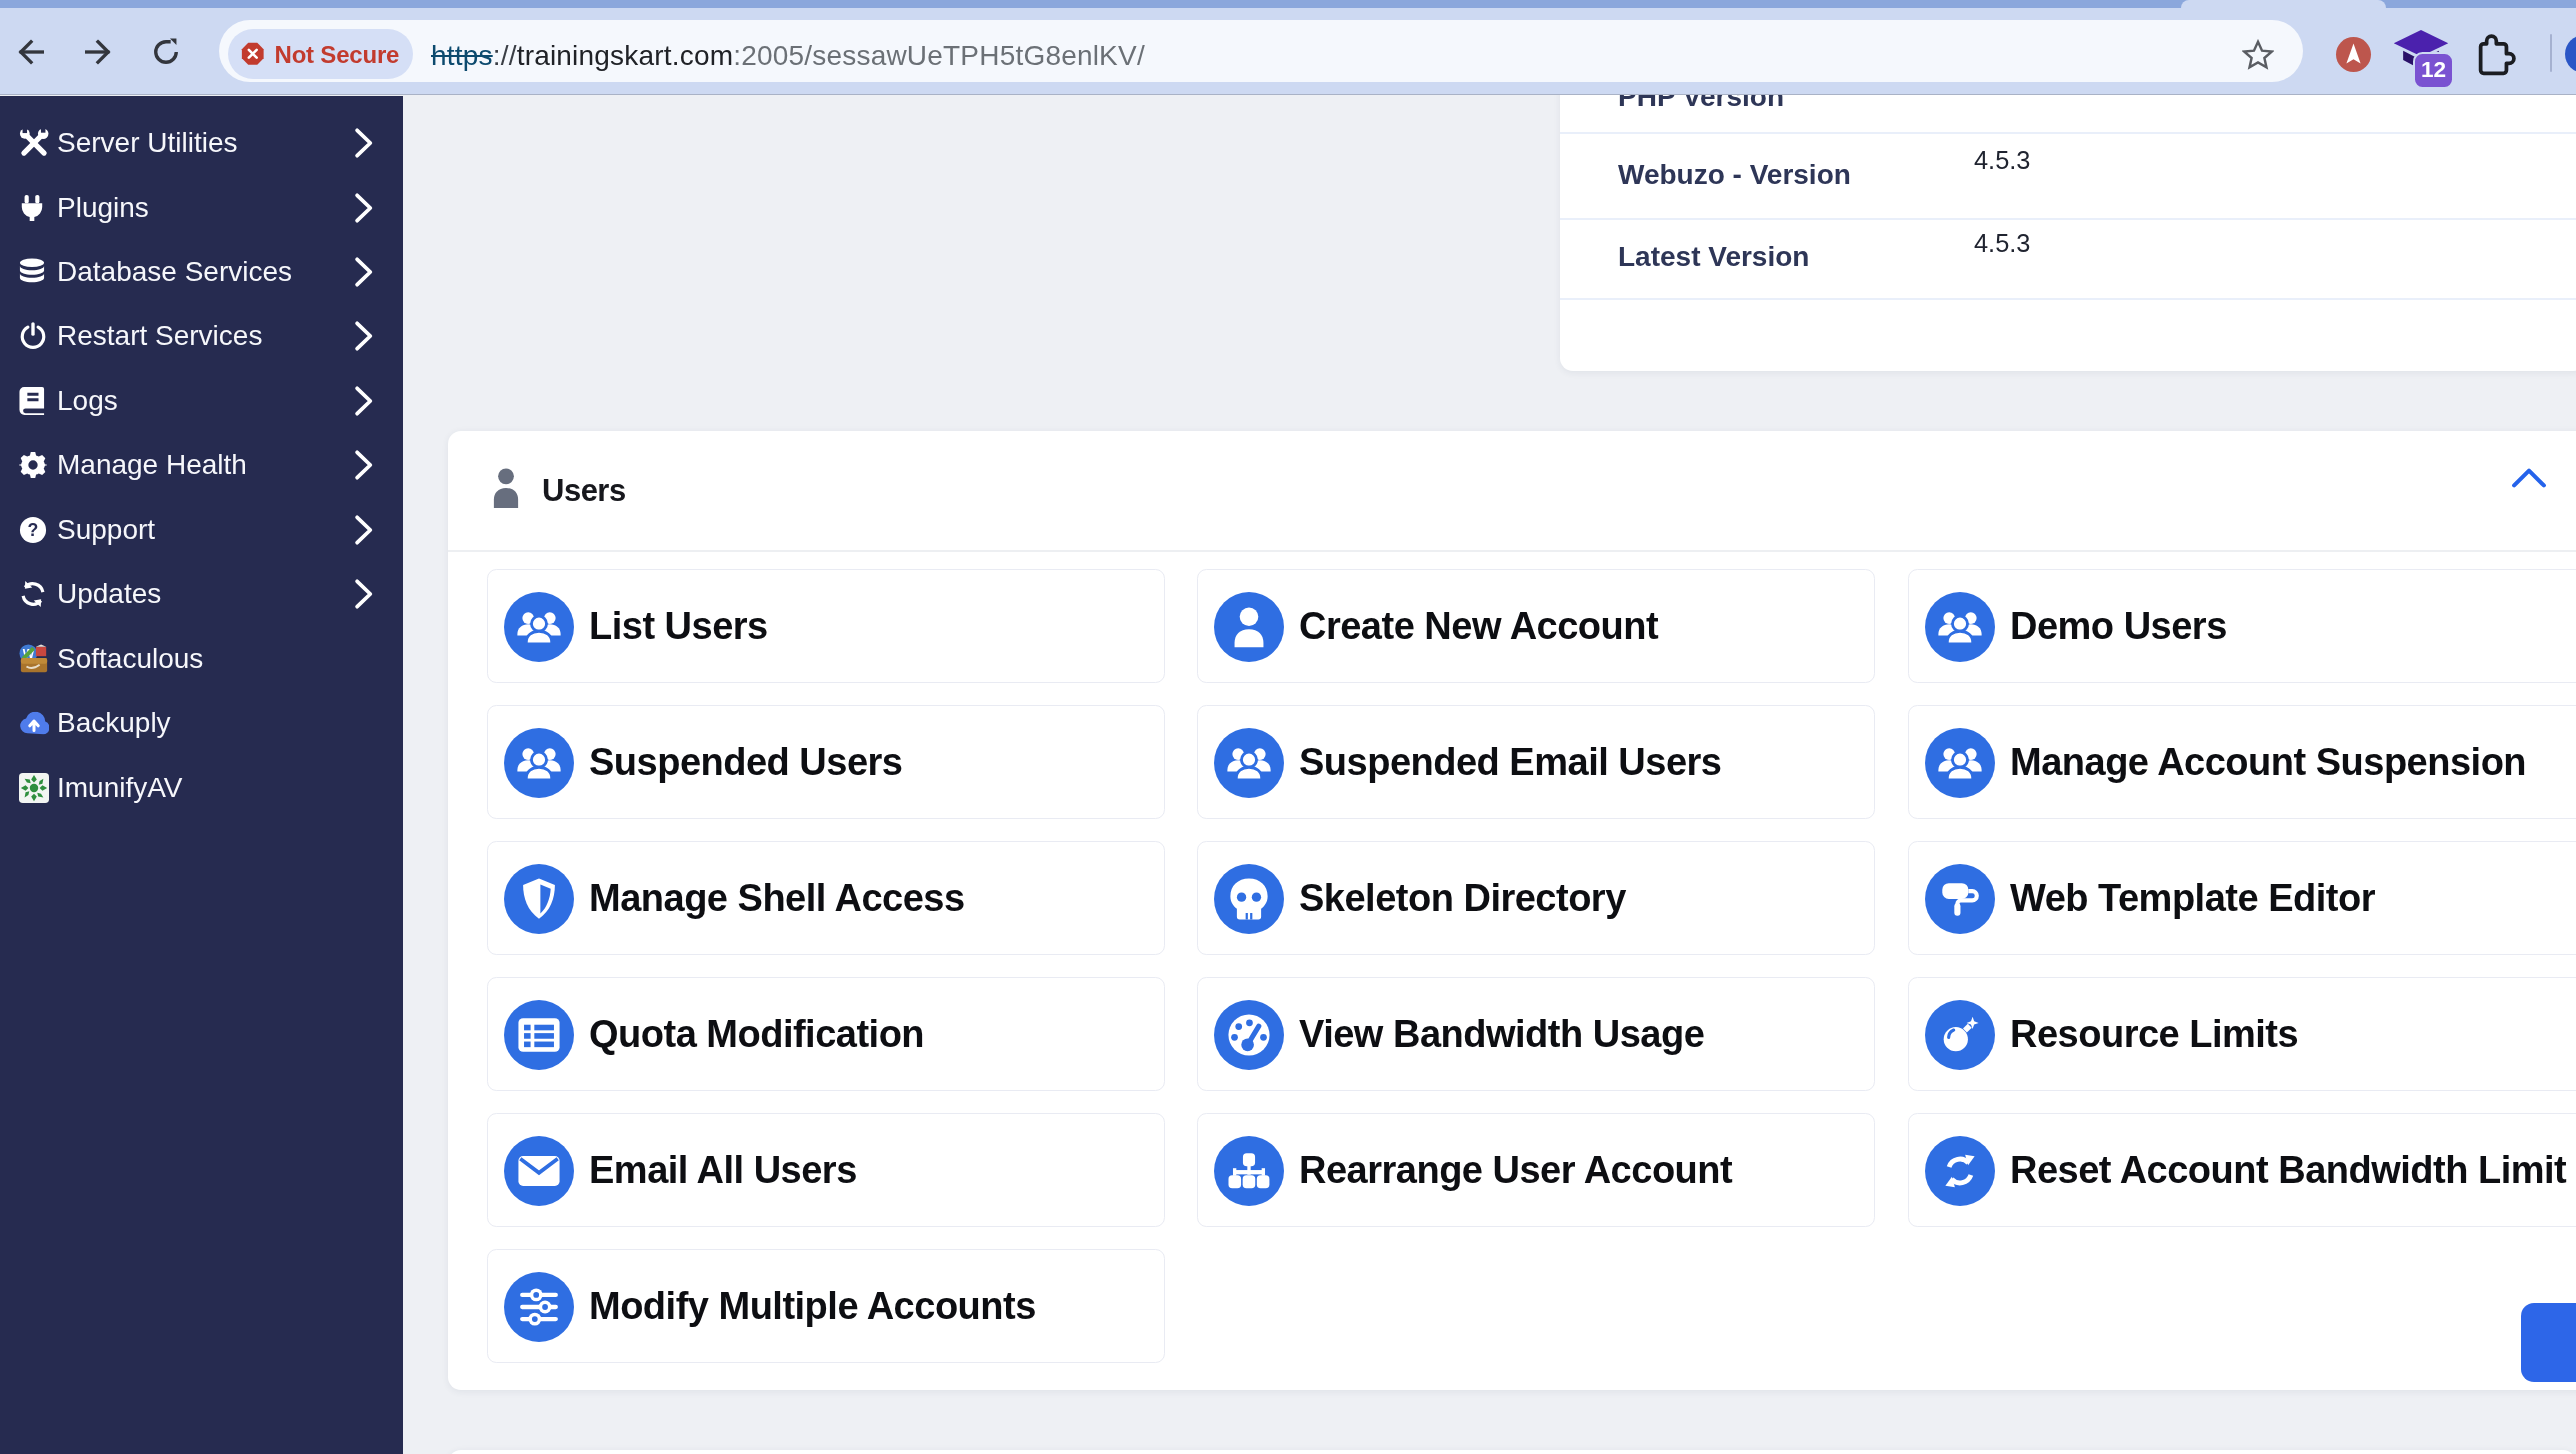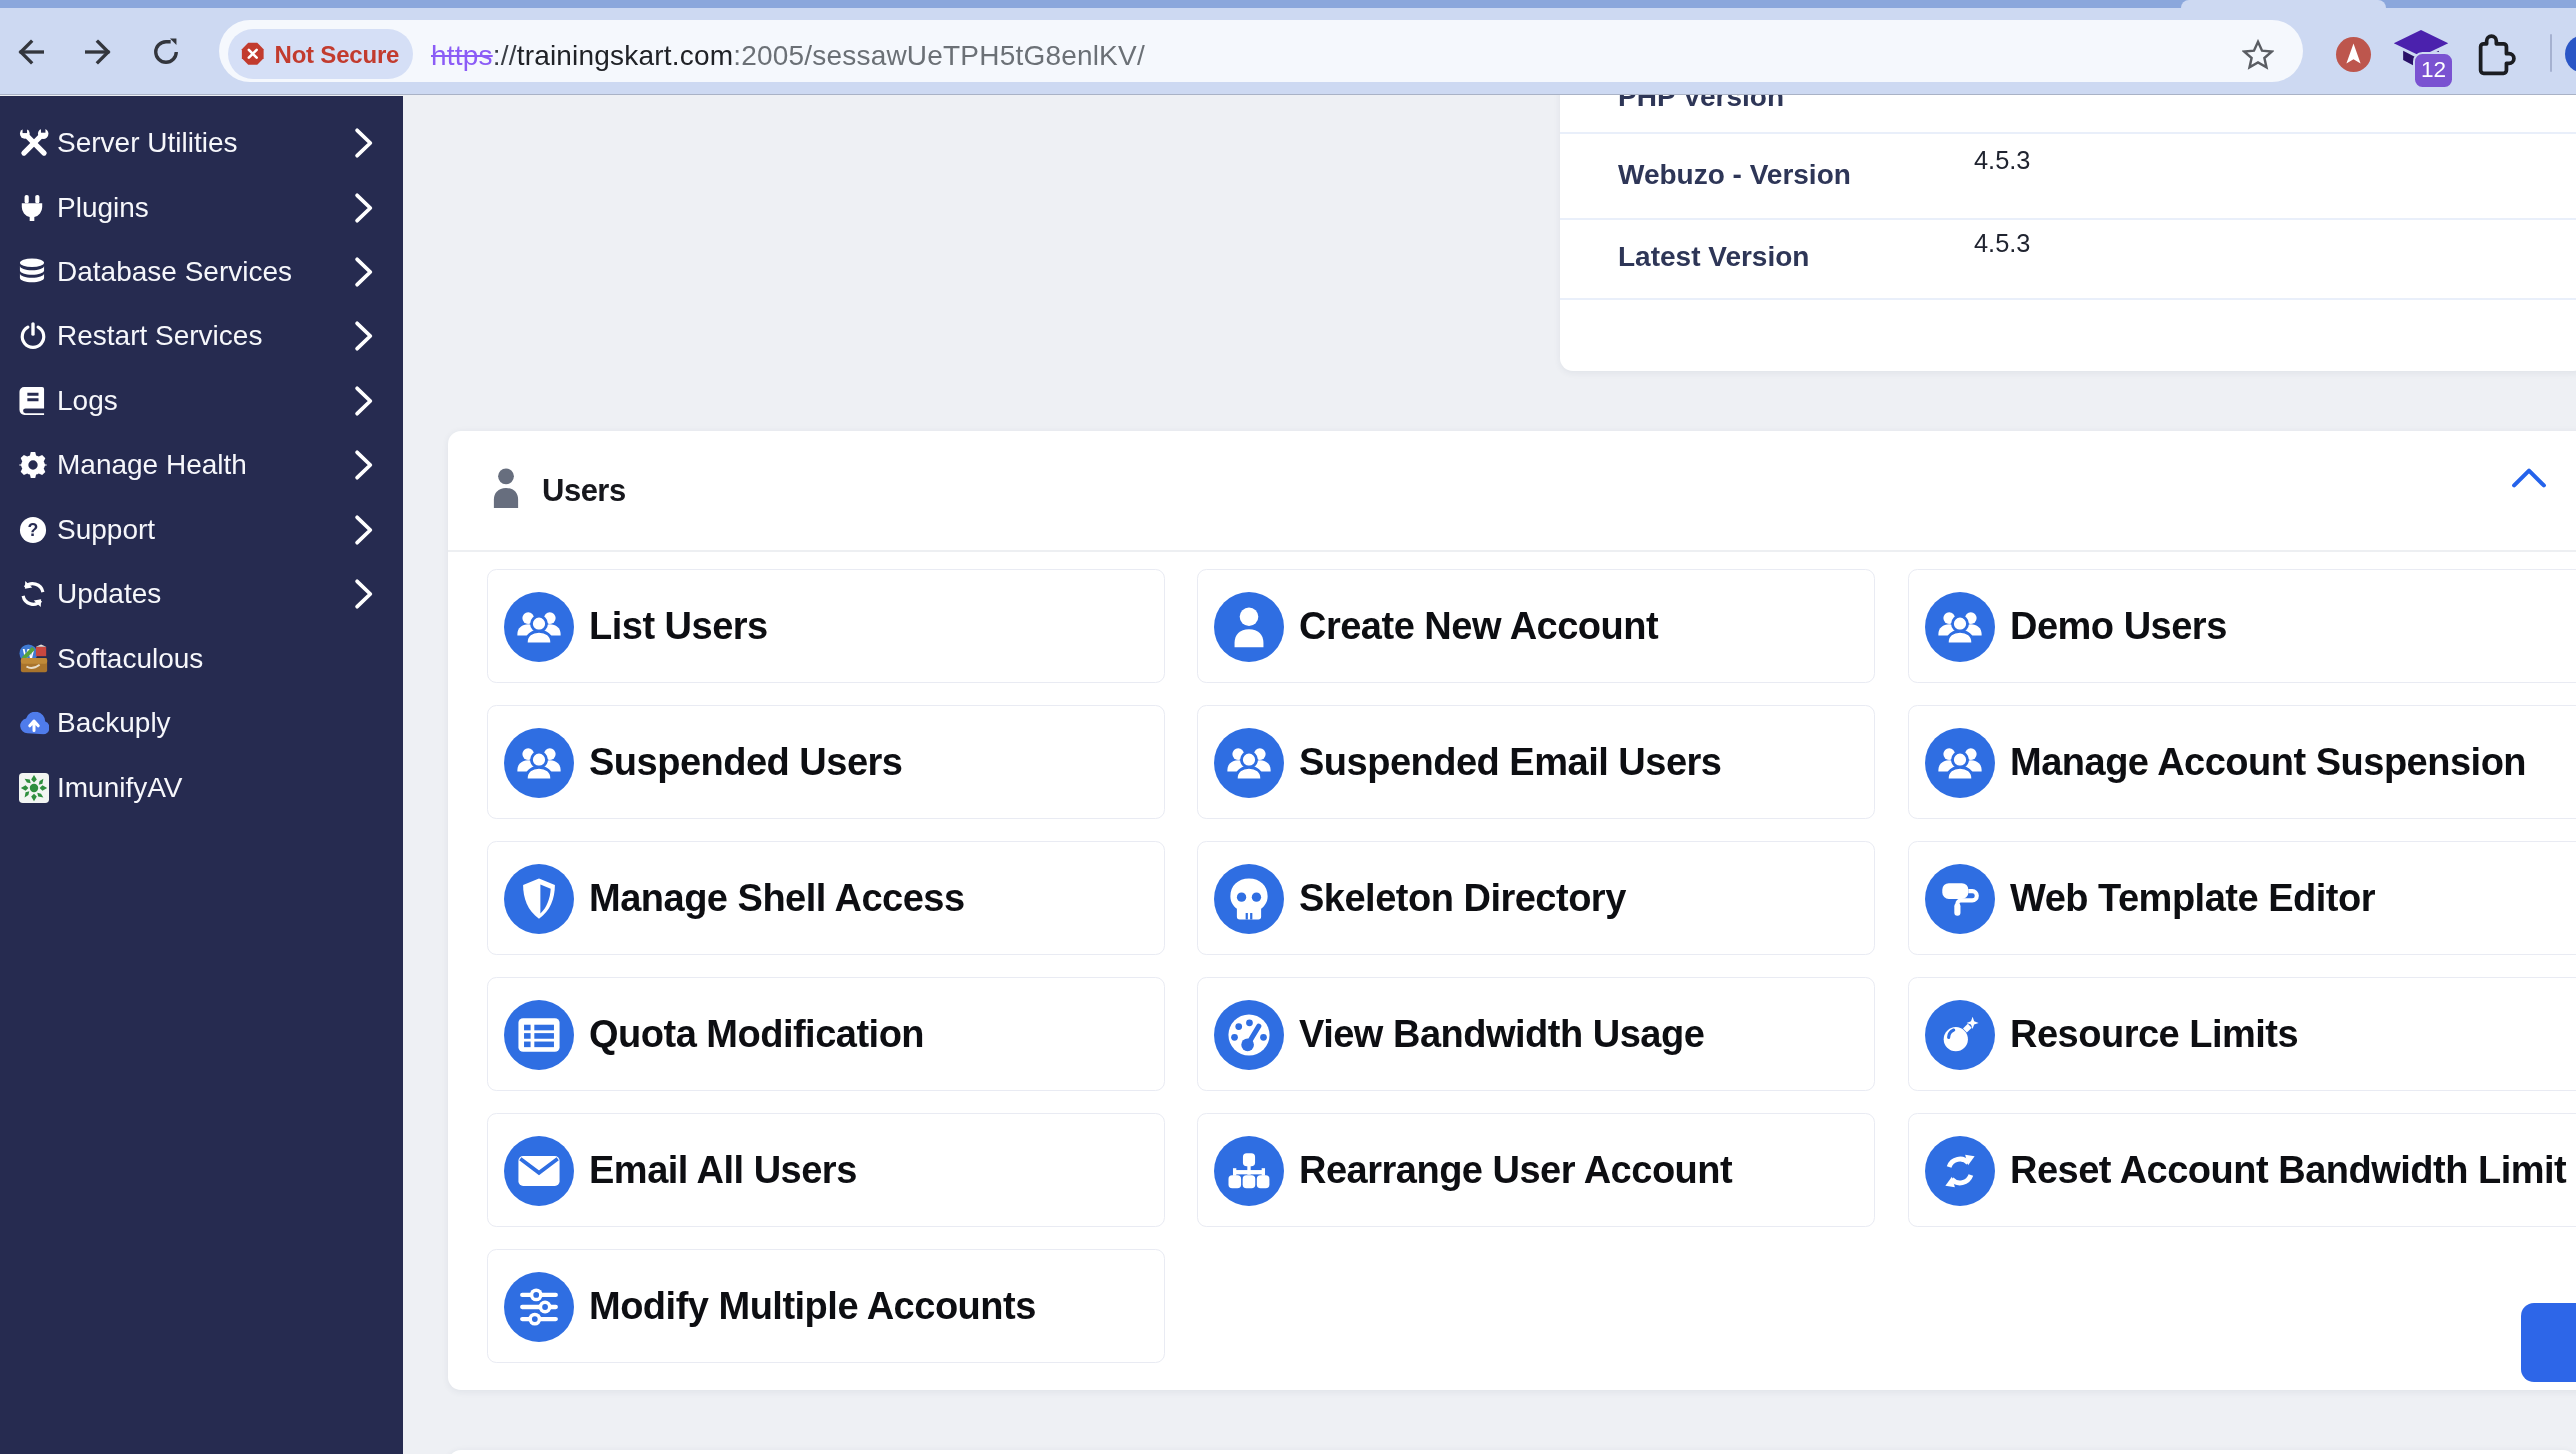--- a/index.html
+++ b/index.html
@@ -42,34 +42,34 @@
       <path d="M19.2 0.5 h7 v7 z" fill="#33363d"></path>
     </svg>
 <div id="pill">
 <div id="chip">
 <svg class="abs" style="left:13px;top:13px" width="23.5" height="23.5" viewBox="0 0 27 27">
           <path d="M8.3 1 h10.4 l7.3 7.3 v10.4 l-7.3 7.3 H8.3 L1 18.7 V8.3 Z" fill="#c23b2e"></path>
           <path d="M9 9 L18 18 M18 9 L9 18" stroke="#fff" stroke-width="3" stroke-linecap="round"></path>
         </svg>
 <div class="abs" style="left:47px;top:12.2px;font-size:24px;font-weight:bold;color:#c23b2e;letter-spacing:-0.2px">Not Secure</div>
 </div>
-<div class="abs navtxt" style="left:212px;top:20px"><span style="color:#8b5cf6;text-decoration:line-through">https</span><span style="color:#3a3e45">://</span>trainingskart.com<span style="color:#6b7076">:2005/sessawUeTPH5tG8enlKV/</span></div>
+<div class="abs navtxt" style="left:212px;top:20px"><span style="color:#0c4a6e;text-decoration:line-through">https</span><span style="color:#3a3e45">://</span>trainingskart.com<span style="color:#6b7076">:2005/sessawUeTPH5tG8enlKV/</span></div>
 <svg class="abs" style="left:2023px;top:19px" width="32" height="32" viewBox="0 0 34 34" fill="none" stroke="#5a5d63" stroke-width="2.6">
         <path d="M17 3 L21.3 12.4 L31.5 13.4 L23.8 20.2 L26 30.2 L17 25 L8 30.2 L10.2 20.2 L2.5 13.4 L12.7 12.4 Z"></path>
       </svg>
 </div>
 <div class="abs" style="left:2336px;top:29px;width:35px;height:35px;border-radius:50%;background:#bd564d"></div>
 <svg class="abs" style="left:2336px;top:29px" width="35" height="35" viewBox="0 0 37 37">
       <path d="M18.5 7 L26 28 L18.5 23.5 L11 28 Z" fill="#fff"></path>
     </svg>
 <svg class="abs" style="left:2390px;top:22.6px" width="62" height="47" viewBox="0 0 66 50">
       <path d="M33 0 L62 14 L33 28 L4 14 Z" fill="#4b21ad"></path>
       <path d="M14 22 v10 l19 10 19-10 V22 L33 32 Z" fill="#2a1168"></path>
     </svg>
-<div class="abs" style="left:2413px;top:44px;width:41px;height:37px;border-radius:9.4px;background:#7a52d1;border:2.8px solid #cdd9f2;color:#fff;font-size:22.6px;font-weight:normal;text-align:center;line-height:31px">12</div>
+<div class="abs" style="left:2413px;top:44px;width:41px;height:37px;border-radius:9.4px;background:#7a52d1;border:2.8px solid #cdd9f2;color:#fff;font-size:22.6px;font-weight:bold;text-align:center;line-height:31px">12</div>
 <svg class="abs" style="left:2473px;top:26px" width="45" height="43" viewBox="0 0 48 46" fill="none" stroke="#1b1d22" stroke-width="4" stroke-linejoin="round">
       <path d="M14.5 10.5 v-3 a5.2 5.2 0 0 1 10.4 0 v3 h7.6 a3.2 3.2 0 0 1 3.2 3.2 v7.3 h2.8 a5.2 5.2 0 0 1 0 10.4 h-2.8 v7.4 a3.2 3.2 0 0 1 -3.2 3.2 H11.3 a3.2 3.2 0 0 1 -3.2 -3.2 V13.7 a3.2 3.2 0 0 1 3.2 -3.2 Z"></path>
     </svg>
 <div class="abs" style="left:2550px;top:26px;width:1.9px;height:38px;background:#a5b1d0;border-radius:1.9px"></div>
 <div class="abs" style="left:2565px;top:27px;width:38px;height:38px;border-radius:50%;background:#2a56c6"></div>
 </div>
 <div id="sidebar">
 <div class="sitem" style="top:15px">
       <svg class="ic" width="30" height="30" viewBox="0 0 32 32">
         <g fill="#fff">

